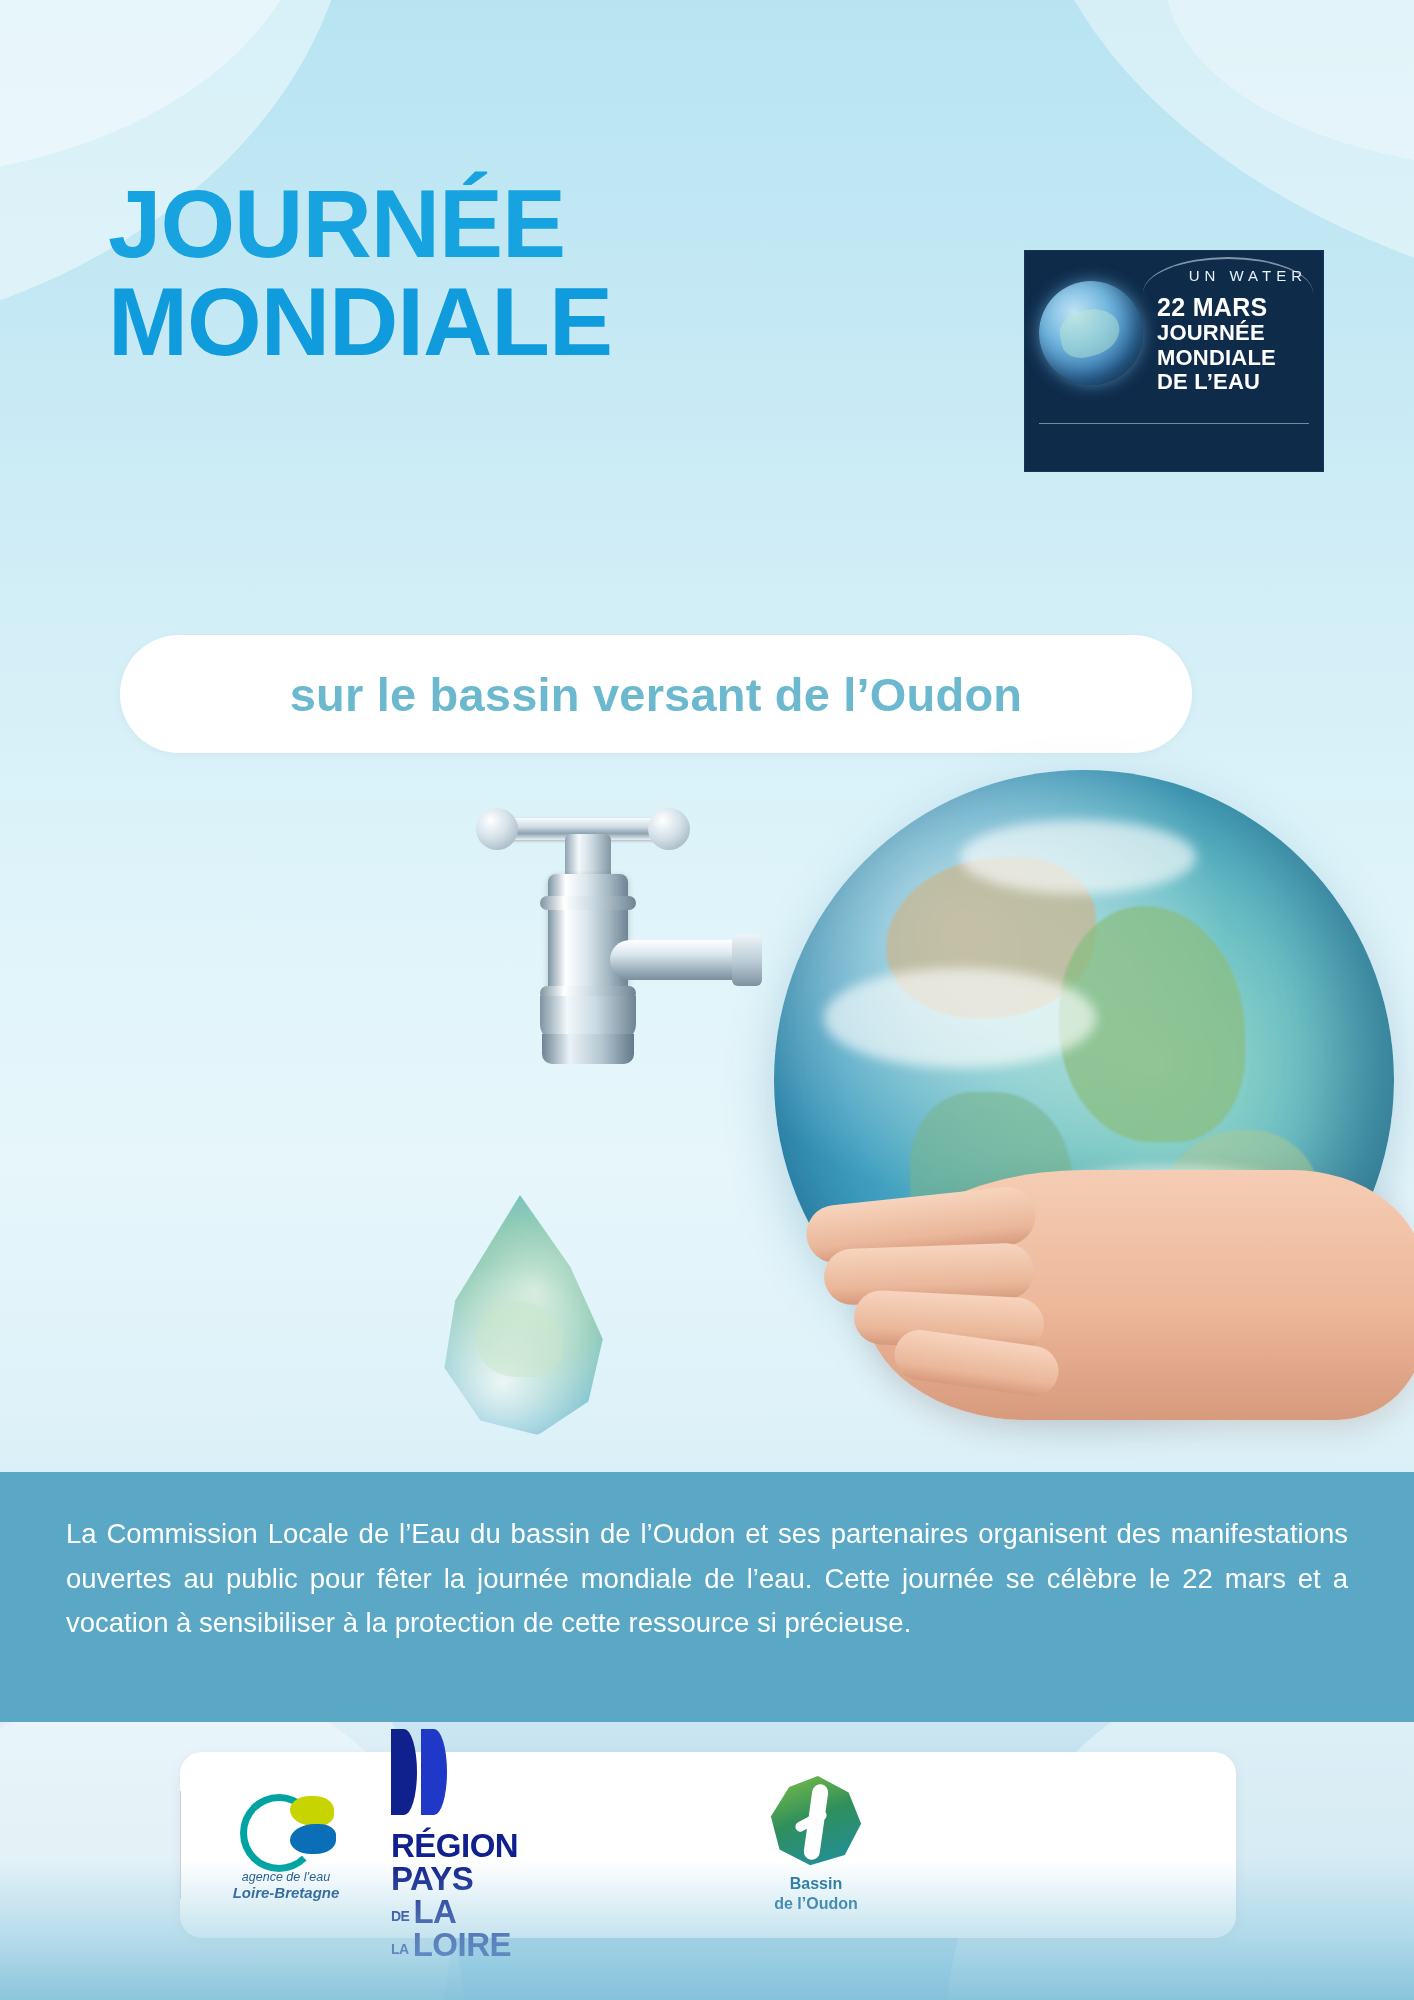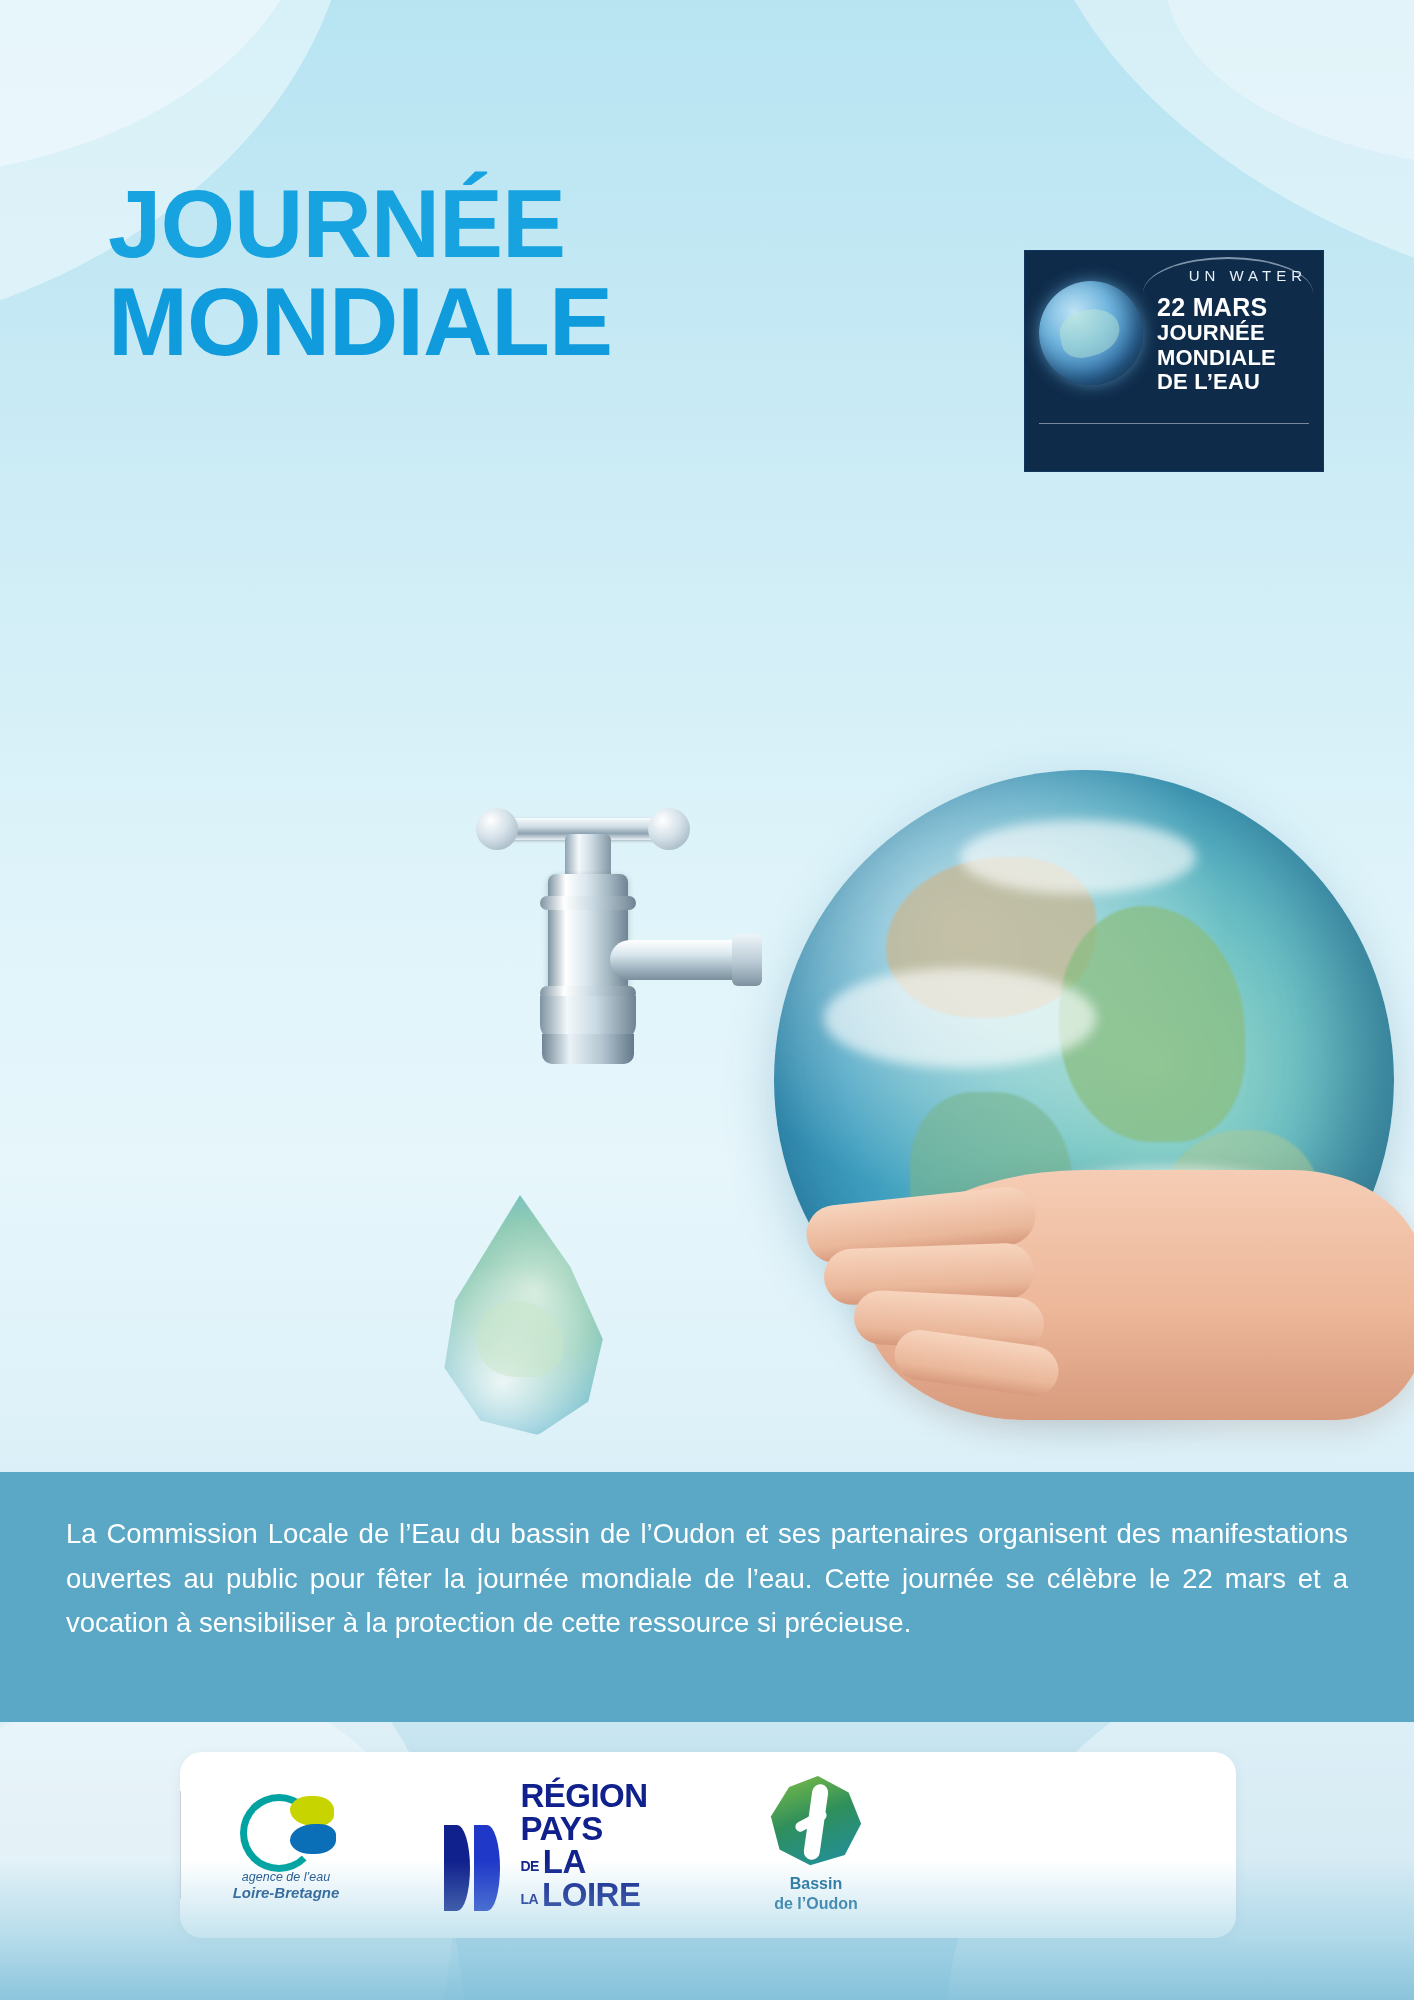--- a/index.html
+++ b/index.html
@@ -498,23 +498,24 @@
     font-size: 15px;
     color: #1a4f8a;
     font-weight: bold;
     font-style: italic;
   }
 
   
   .region {
     width: 310px;
     display: flex;
-    align-items: flex-end;
+    align-items: flex-start;
     gap: 14px;
     justify-content: center;
+    flex-direction: column;
   }
   .region .chevrons {
     width: 62px; height: 86px;
     position: relative;
   }
   .region .chev {
     position: absolute;
     top: 0;
     width: 26px; height: 86px;
     background: #10208c;
@@ -579,20 +580,23 @@
   <div class="wave-top-right2"></div>
   <div class="wave-bottom-left"></div>
   <div class="wave-bottom-left2"></div>
   <div class="wave-bottom-right"></div>
 
   <div class="title-wrap">
     <div class="title-line l1">JOURNÉE</div>
     <div class="title-line l2">MONDIALE</div>
   </div>
 
+  <div class="subtitle-pill">
+    <span>sur le bassin versant de l’Oudon</span>
+  </div>
 
   <div class="un-badge">
     <div class="un-top">
       <div class="un-arc"></div>
       <div class="un-water-label">UN WATER</div>
       <div class="un-globe"></div>
       <div class="un-lines">
         <div class="l-a">22 MARS</div>
         <div class="l-b">JOURNÉE</div>
         <div class="l-c">MONDIALE</div>

